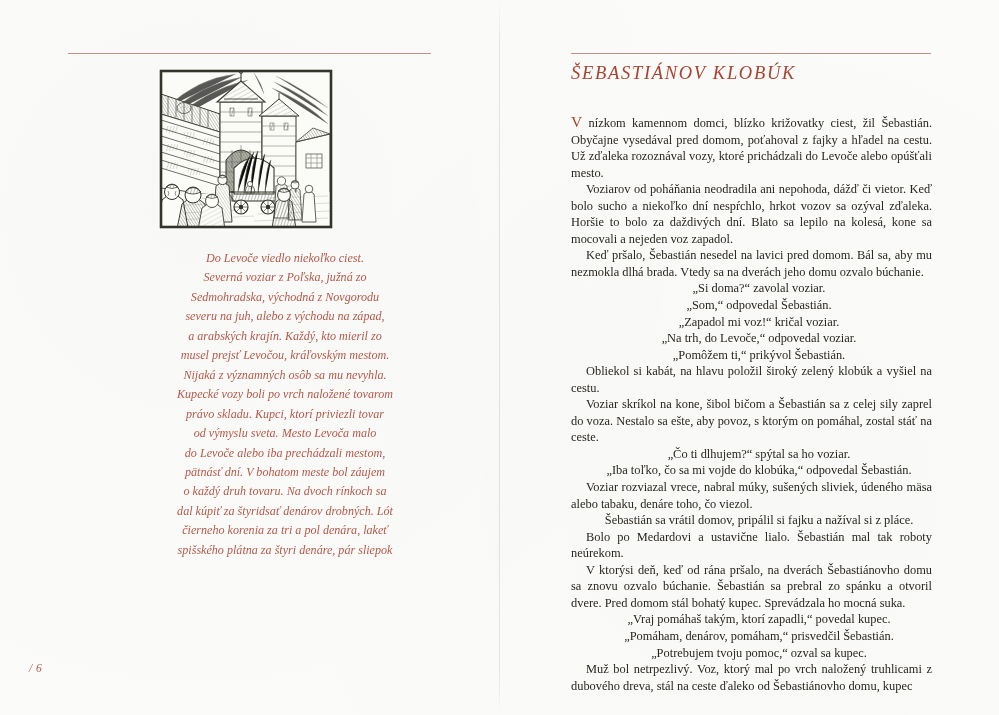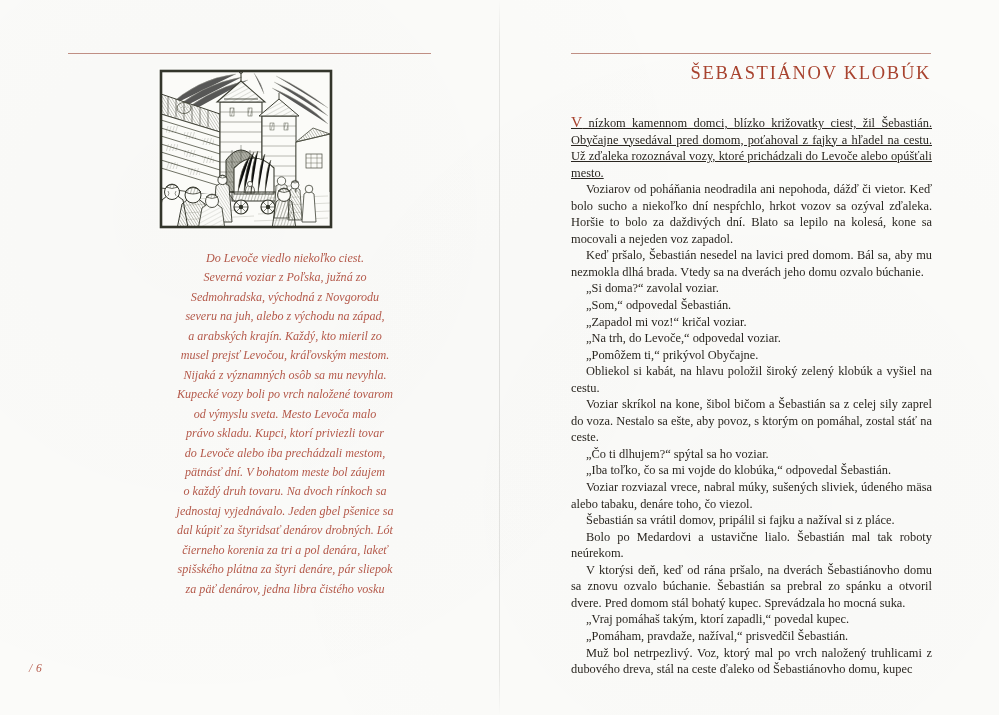--- a/index.html
+++ b/index.html
@@ -81,49 +81,50 @@
     font-family: "Liberation Serif", "DejaVu Serif", serif;
   }
   .caption p { margin: 0; }
 
   
   .chapter-title {
     position: absolute;
     left: 71px;
     top: 63px;
     width: 360px;
-    text-align: right;
+    text-align: left;
     color: #a8432f;
     font-size: 18.5px;
     letter-spacing: 1.7px;
     font-weight: normal;
     font-family: "Liberation Serif", "DejaVu Serif", serif;
     margin: 0;
+    font-style: italic;
   }
 
   
   .body-col {
     position: absolute;
     left: 71px;
     top: 114px;
     width: 361px;
     color: #2a2620;
     font-size: 12.4px;
     line-height: 16.55px;
     text-align: justify;
     font-family: "Liberation Serif", "DejaVu Serif", serif;
   }
   .body-col p {
     margin: 0;
     text-indent: 15px;
     hyphens: auto;
     -webkit-hyphens: auto;
   }
-  .body-col p.noindent { text-indent: 0; text-decoration: underline; }
-  .body-col p.lastline { text-align: left; }
+  .body-col p.noindent { text-indent: 0; }
+  .body-col p.lastline { text-align: center; }
 
   .dropcap {
     color: #a8432f;
     font-size: 15.5px;
     line-height: 1;
   }
 
   
   .folio {
     position: absolute;
@@ -364,58 +365,57 @@
 
     <div class="caption">
       <p>Do Levoče viedlo niekoľko ciest.</p>
       <p>Severná voziar z Poľska, južná zo</p>
       <p>Sedmohradska, východná z Novgorodu</p>
       <p>severu na juh, alebo z východu na západ,</p>
       <p>a arabských krajín. Každý, kto mieril zo</p>
       <p>musel prejsť Levočou, kráľovským mestom.</p>
       <p>Nijaká z významných osôb sa mu nevyhla.</p>
       <p>Kupecké vozy boli po vrch naložené tovarom</p>
+      <p>právo skladu. Kupci, ktorí priviezli tovar</p>
       <p>od výmyslu sveta. Mesto Levoča malo</p>
-      <p>právo skladu. Kupci, ktorí priviezli tovar</p>
       <p>do Levoče alebo iba prechádzali mestom,</p>
       <p>pätnásť dní. V bohatom meste bol záujem</p>
       <p>o každý druh tovaru. Na dvoch rínkoch sa</p>
-      <p>jednostaj vyjednávalo. Jeden gbel pšenice sa</p>
       <p>dal kúpiť za štyridsať denárov drobných. Lót</p>
       <p>čierneho korenia za tri a pol denára, lakeť</p>
       <p>spišského plátna za štyri denáre, pár sliepok</p>
-      <p>za päť denárov, jedna libra čistého vosku</p>
     </div>
 
     <div class="folio left-folio">/ 6</div>
   </div>
 
   <div class="page right">
 
     <div class="rule right-rule"></div>
 
     <h1 class="chapter-title">ŠEBASTIÁNOV KLOBÚK</h1>
 
     <div class="body-col">
       <p class="noindent"><span class="dropcap">V</span><span> nízkom kamennom domci, blízko križovatky ciest, žil Šebastián. Obyčajne vysedával pred domom, poťahoval z fajky a hľadel na cestu. Už zďaleka rozoznával vozy, ktoré prichádzali do Levoče alebo opúšťali mesto.</span></p>
       <p>Voziarov od poháňania neodradila ani nepohoda, dážď či vietor. Keď bolo sucho a niekoľko dní nespŕchlo, hrkot vozov sa ozýval zďaleka. Horšie to bolo za daždivých dní. Blato sa lepilo na kolesá, kone sa mocovali a nejeden voz zapadol.</p>
       <p>Keď pršalo, Šebastián nesedel na lavici pred domom. Bál sa, aby mu nezmokla dlhá brada. Vtedy sa na dverách jeho domu ozvalo búchanie.</p>
       <p class="lastline">„Si doma?“ zavolal voziar.</p>
       <p class="lastline">„Som,“ odpovedal Šebastián.</p>
       <p class="lastline">„Zapadol mi voz!“ kričal voziar.</p>
       <p class="lastline">„Na trh, do Levoče,“ odpovedal voziar.</p>
-      <p class="lastline">„Pomôžem ti,“ prikývol Obyčajne.</p>
+      <p class="lastline">„Pomôžem ti,“ prikývol Šebastián.</p>
       <p>Obliekol si kabát, na hlavu položil široký zelený klobúk a vyšiel na cestu.</p>
       <p>Voziar skríkol na kone, šibol bičom a Šebastián sa z celej sily zaprel do voza. Nestalo sa ešte, aby povoz, s ktorým on pomáhal, zostal stáť na ceste.</p>
       <p class="lastline">„Čo ti dlhujem?“ spýtal sa ho voziar.</p>
       <p class="lastline">„Iba toľko, čo sa mi vojde do klobúka,“ odpovedal Šebastián.</p>
       <p>Voziar rozviazal vrece, nabral múky, sušených sliviek, údeného mäsa alebo tabaku, denáre toho, čo viezol.</p>
       <p class="lastline">Šebastián sa vrátil domov, pripálil si fajku a nažíval si z pláce.</p>
       <p>Bolo po Medardovi a ustavične lialo. Šebastián mal tak roboty neúrekom.</p>
       <p>V ktorýsi deň, keď od rána pršalo, na dverách Šebastiánovho domu sa znovu ozvalo búchanie. Šebastián sa prebral zo spánku a otvoril dvere. Pred domom stál bohatý kupec. Sprevádzala ho mocná suka.</p>
       <p class="lastline">„Vraj pomáhaš takým, ktorí zapadli,“ povedal kupec.</p>
-      <p class="lastline">„Pomáham, pravdaže, nažíval,“ prisvedčil Šebastián.</p>
+      <p class="lastline">„Pomáham, denárov, pomáham,“ prisvedčil Šebastián.</p>
+      <p class="lastline">„Potrebujem tvoju pomoc,“ ozval sa kupec.</p>
       <p>Muž bol netrpezlivý. Voz, ktorý mal po vrch naložený truhlicami z dubového dreva, stál na ceste ďaleko od Šebastiánovho domu, kupec</p>
     </div>
 
   </div>
 
 </div>
 
 </body></html>

